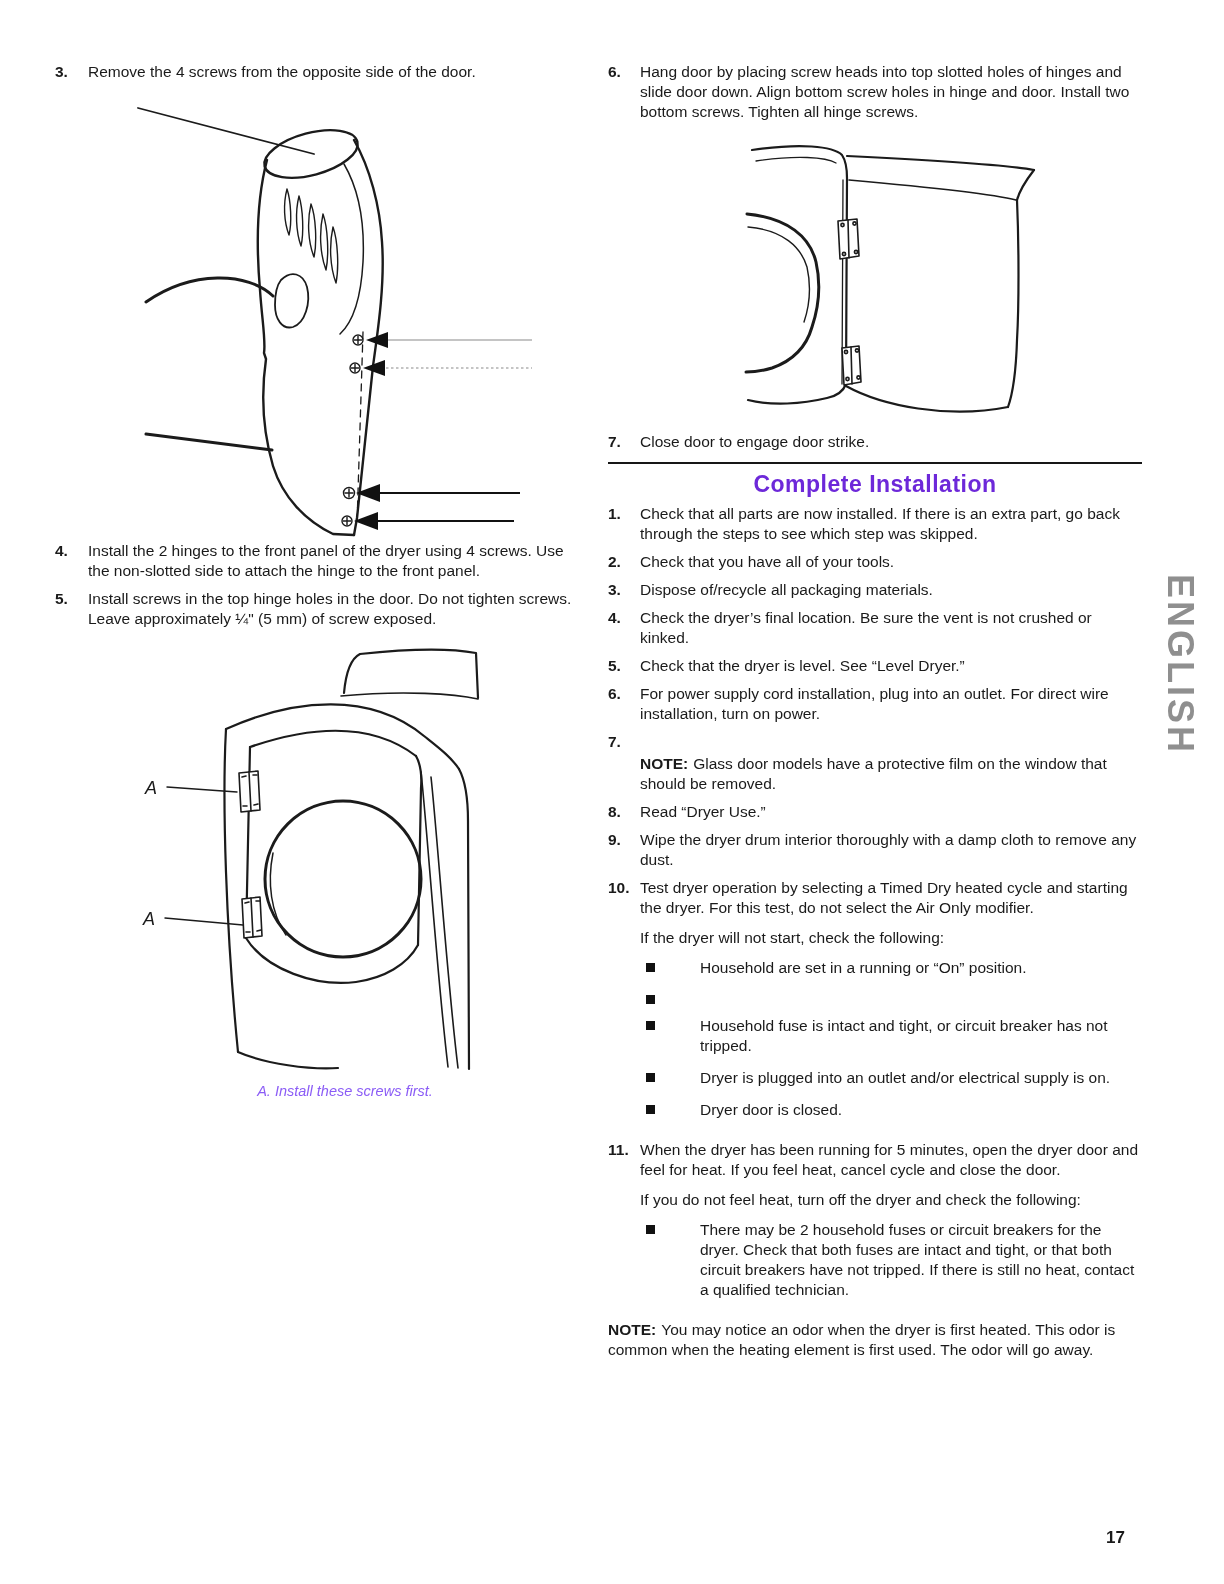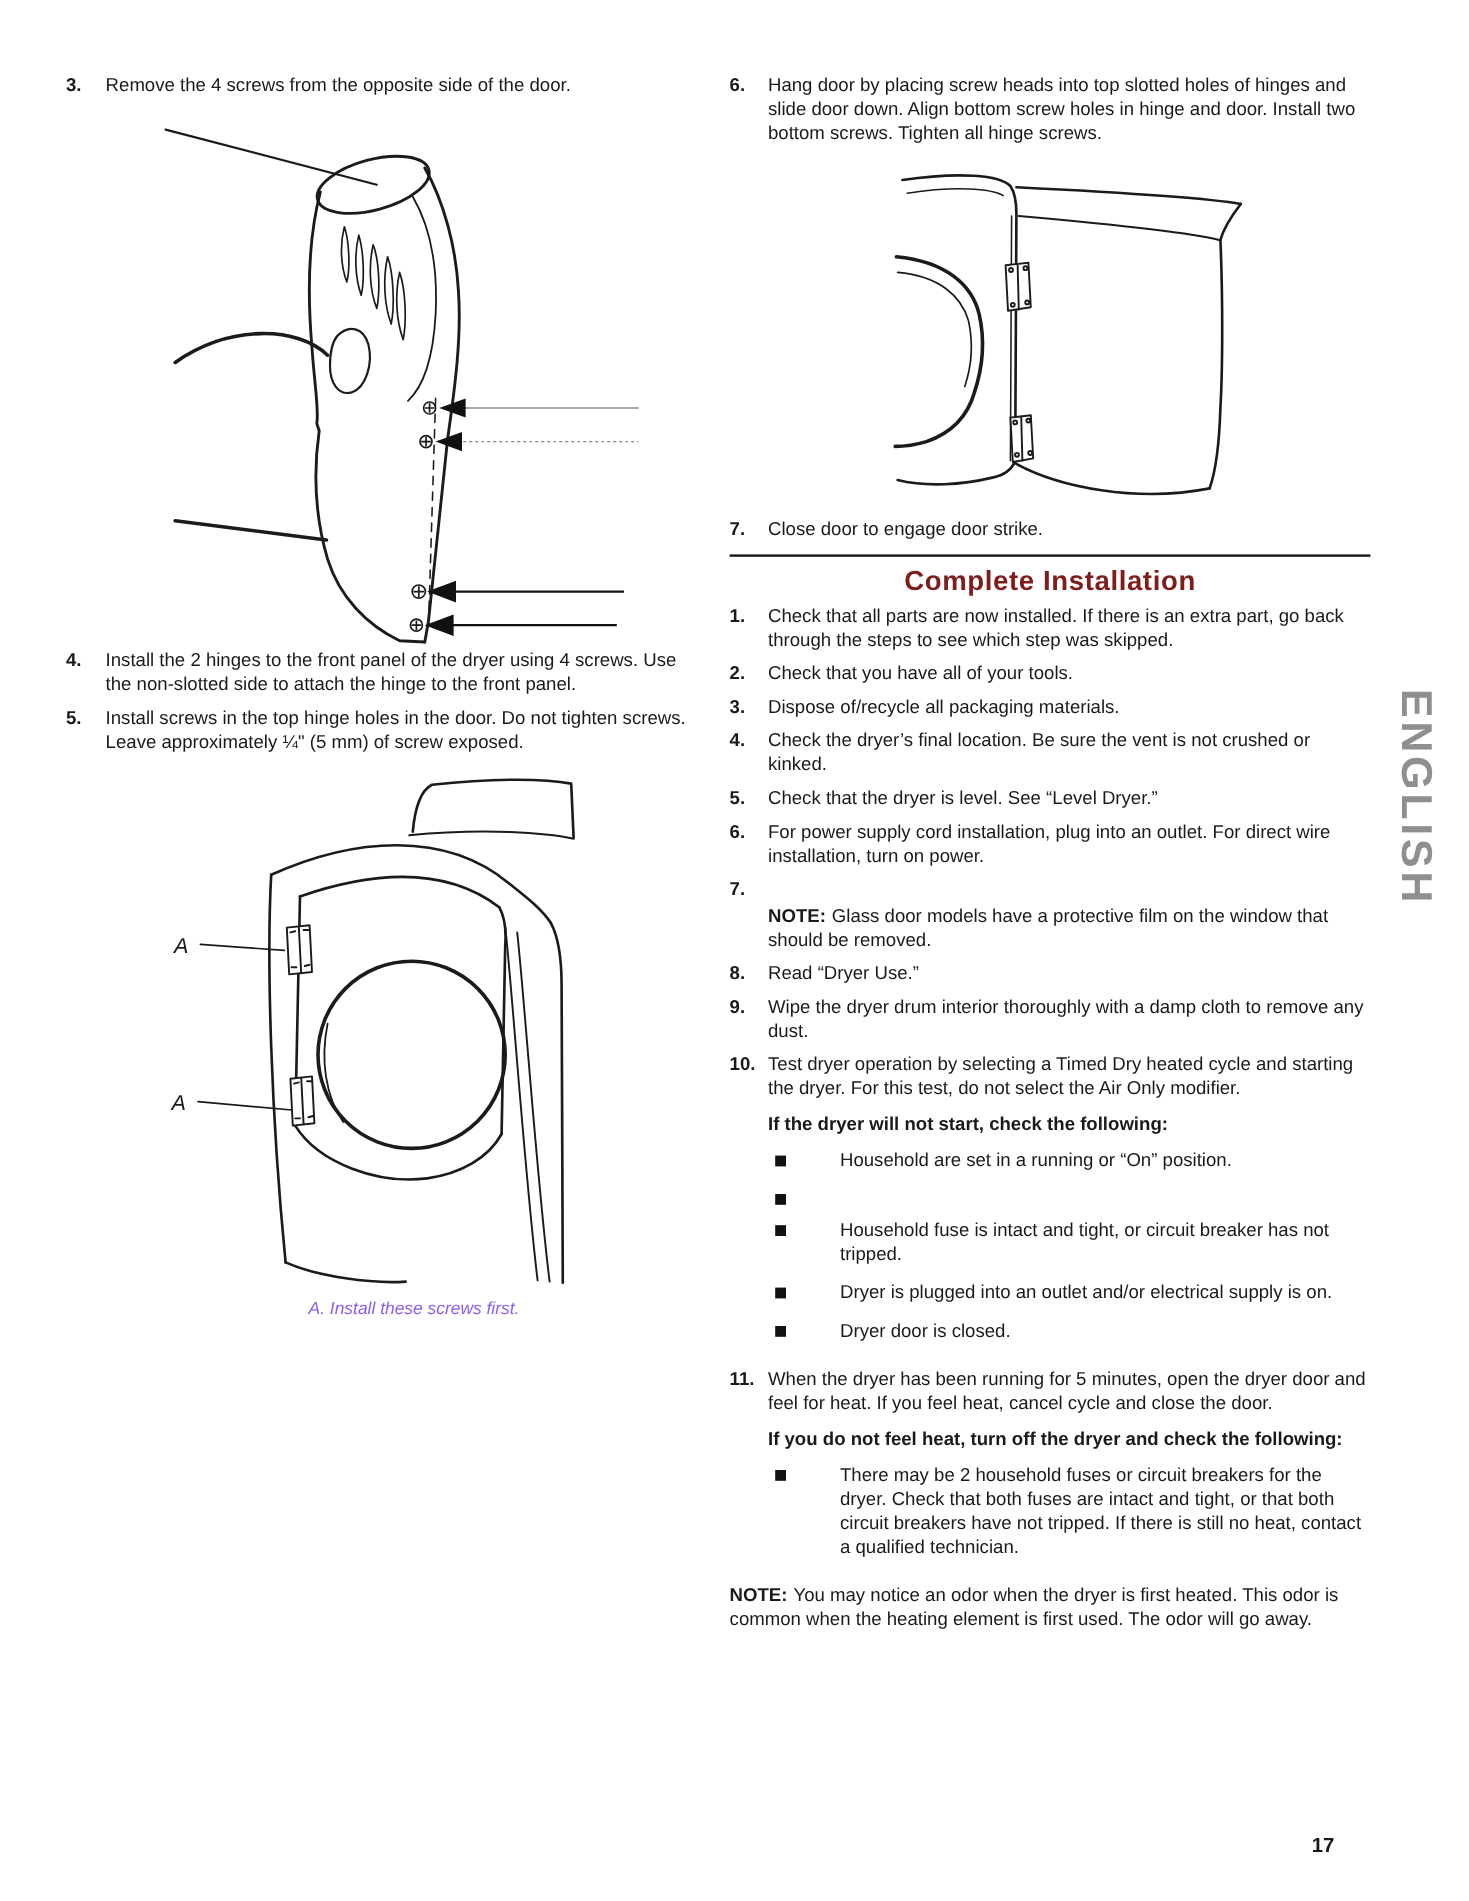--- a/index.html
+++ b/index.html
@@ -13,48 +13,48 @@
   .col-left{left:55px;width:522px}
   .col-right{left:608px;width:534px}
 
   .step{display:flex;margin-bottom:8px}
   .step .num{flex:none;width:33px;font-weight:bold}
   .col-right .step .num{width:32px}
   .step .body{flex:1}
 
   p.sub-note{margin-top:22px}
   p.sub-note b{margin-right:5px}
-  .subhead{font-weight:bold;margin-top:10px}
+  .subhead{font-weight:normal;margin-top:10px}
   .bullets{margin-top:10px}
   .bullet{display:flex;margin-bottom:12px}
   .bullet .sq{flex:none;width:9px;height:9px;background:#111;margin:5px 0 0 6px}
   .bullet .btxt{margin-left:45px;flex:1}
 
   .figure{position:relative}
   .fig-a{margin:12px 0 2px 45px;width:470px}
   .fig-b{margin:12px 0 0 60px;width:460px}
   .fig-b .caption{text-align:center;font-style:italic;font-size:14.5px;color:#8b5cf6;margin-top:0px}
   .fig-c{margin:12px 0 8px 88px;width:430px}
   svg.art{display:block}
 
   .rule{border:none;border-top:2px solid #161616;margin:10px 0 6px}
   .section-title{
     text-align:center;font-size:23px;line-height:28px;font-weight:bold;
-    color:#7f1d1d;letter-spacing:.5px;margin-bottom:6px;
+    color:#6d28d9;letter-spacing:.5px;margin-bottom:6px;
   }
   .footnote{margin-top:2px}
   .footnote b{margin-right:5px}
 
   .english-tab{
     position:absolute;top:574px;right:24px;
     writing-mode:vertical-rl;
     font-weight:bold;font-size:36px;line-height:40px;letter-spacing:3px;
     color:#8f8f8f;
   }
-  .page-num{position:absolute;right:112px;top:1528px;font-weight:bold;font-size:17px}
+  .page-num{position:absolute;right:99px;top:1528px;font-weight:bold;font-size:17px}
   .svg-label{font-style:italic;font-size:18px;fill:#1a1a1a;font-family:"Liberation Sans","DejaVu Sans",sans-serif}
 </style>
 </head>
 <body>
 
 <div class="col col-left">
 
   <div class="step">
     <span class="num">3.</span>
     <div class="body">

